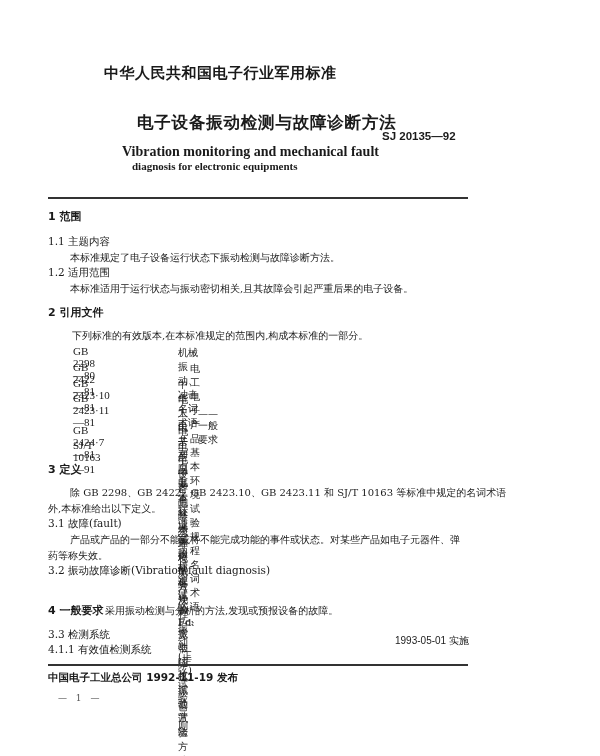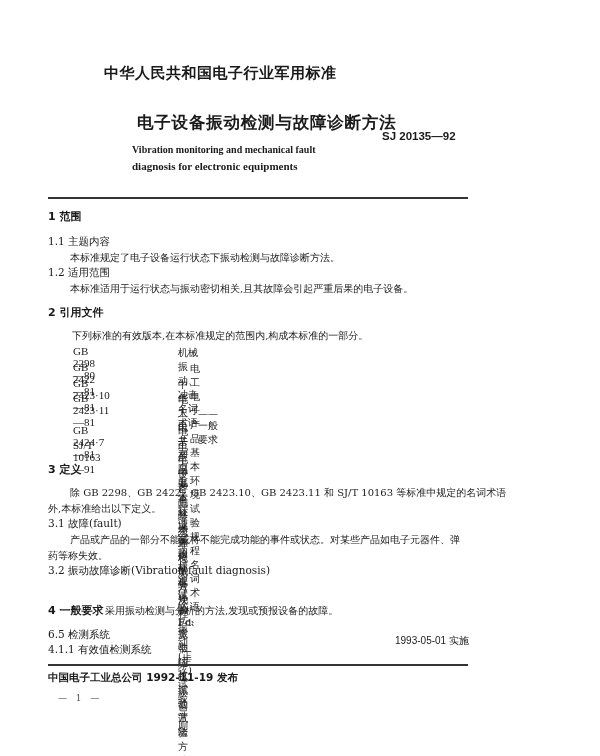--- a/index.html
+++ b/index.html
@@ -4,21 +4,21 @@
 <style>
   html, body { margin: 0; padding: 0; }
   body {
     width: 600px; height: 756px; background: #ffffff; position: relative; overflow: hidden;
     font-family: "DejaVu Serif", "Liberation Serif", serif; color: #1a1a1a;
   }
   .abs { position: absolute; white-space: nowrap; }
   .hdr-org { left: 104px; top: 64px; font-family: "DejaVu Sans", sans-serif; font-weight: bold; font-size: 15px; letter-spacing: 0.5px; }
   .hdr-title { left: 97px; top: 112px; font-family: "DejaVu Sans", sans-serif; font-weight: bold; font-size: 16.5px; letter-spacing: 0.8px; padding-left: 40px; }
   .hdr-code { left: 382px; top: 130px; font-family: "Liberation Sans", sans-serif; font-weight: bold; font-size: 11.5px; }
-  .hdr-en1 { left: 132px; top: 144px; font-family: "Liberation Serif", serif; font-weight: bold; font-size: 10px; }
+  .hdr-en1 { left: 122px; top: 144px; font-family: "Liberation Serif", serif; font-weight: bold; font-size: 14px; }
   .hdr-en2 { left: 132px; top: 160px; font-family: "Liberation Serif", serif; font-weight: bold; font-size: 11px; }
   .rule { position: absolute; left: 48px; width: 420px; height: 2px; background: #333; }
   .sec { font-family: "DejaVu Sans", sans-serif; font-weight: bold; font-size: 11px; }
   .sub { font-size: 10.5px; }
   .body { font-size: 10px; }
   .ref-code { position: absolute; left: 33px; font-family: "Liberation Serif", serif; font-size: 11px; }
   .ref-title { position: absolute; left: 138px; font-size: 10px; }
   .footer-l { left: 48px; top: 671px; font-family: "DejaVu Sans", sans-serif; font-weight: bold; font-size: 10.5px; }
   .footer-r { left: 395px; top: 634px; font-family: "Liberation Sans", sans-serif; font-size: 10px; }
   .pageno { left: 58px; top: 693px; font-size: 9px; color: #555; letter-spacing: 3px; }
@@ -78,21 +78,21 @@
   <div class="abs body" style="left:48px;top:502px;">外,本标准给出以下定义。</div>
 
   <div class="abs sub" style="left:48px;top:517px;">3.1  故障(fault)</div>
   <div class="abs body" style="left:70px;top:533px;">产品或产品的一部分不能或将不能完成功能的事件或状态。对某些产品如电子元器件、弹</div>
   <div class="abs body" style="left:48px;top:549px;">药等称失效。</div>
 
   <div class="abs sub" style="left:48px;top:564px;">3.2  振动故障诊断(Vibration fault diagnosis)</div>
   <div class="abs body" style="left:70px;top:604px;margin-left:35px;">采用振动检测与分析的方法,发现或预报设备的故障。</div>
 
   <div class="abs sec" style="left:48px;top:603px;">4  一般要求</div>
-  <div class="abs sub" style="left:48px;top:628px;">6.5  检测系统</div>
+  <div class="abs sub" style="left:48px;top:628px;">3.3  检测系统</div>
   <div class="abs sub" style="left:48px;top:643px;">4.1.1  有效值检测系统</div>
 
   <div class="rule" style="top:664px;"></div>
 
   <div class="abs footer-l">中国电子工业总公司 1992-11-19 发布</div>
   <div class="abs footer-r">1993-05-01 实施</div>
   <div class="abs pageno">— 1 —</div>
 </div>
 
 </body></html>

